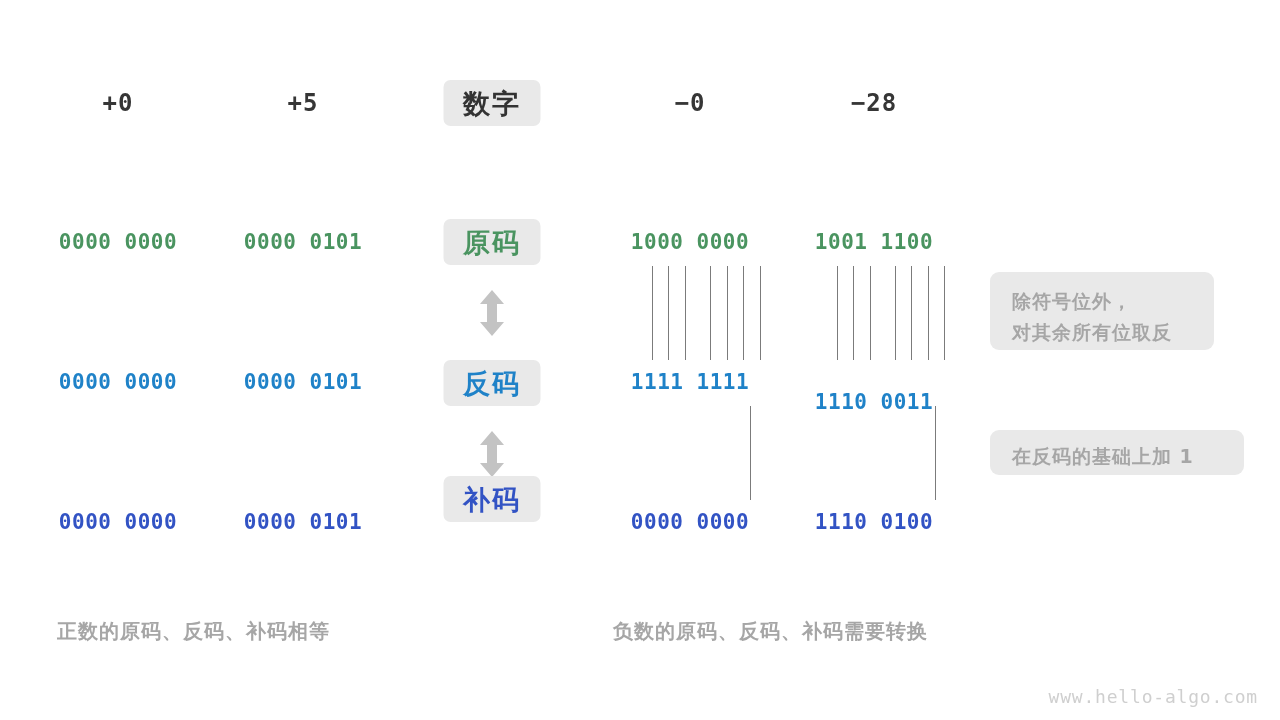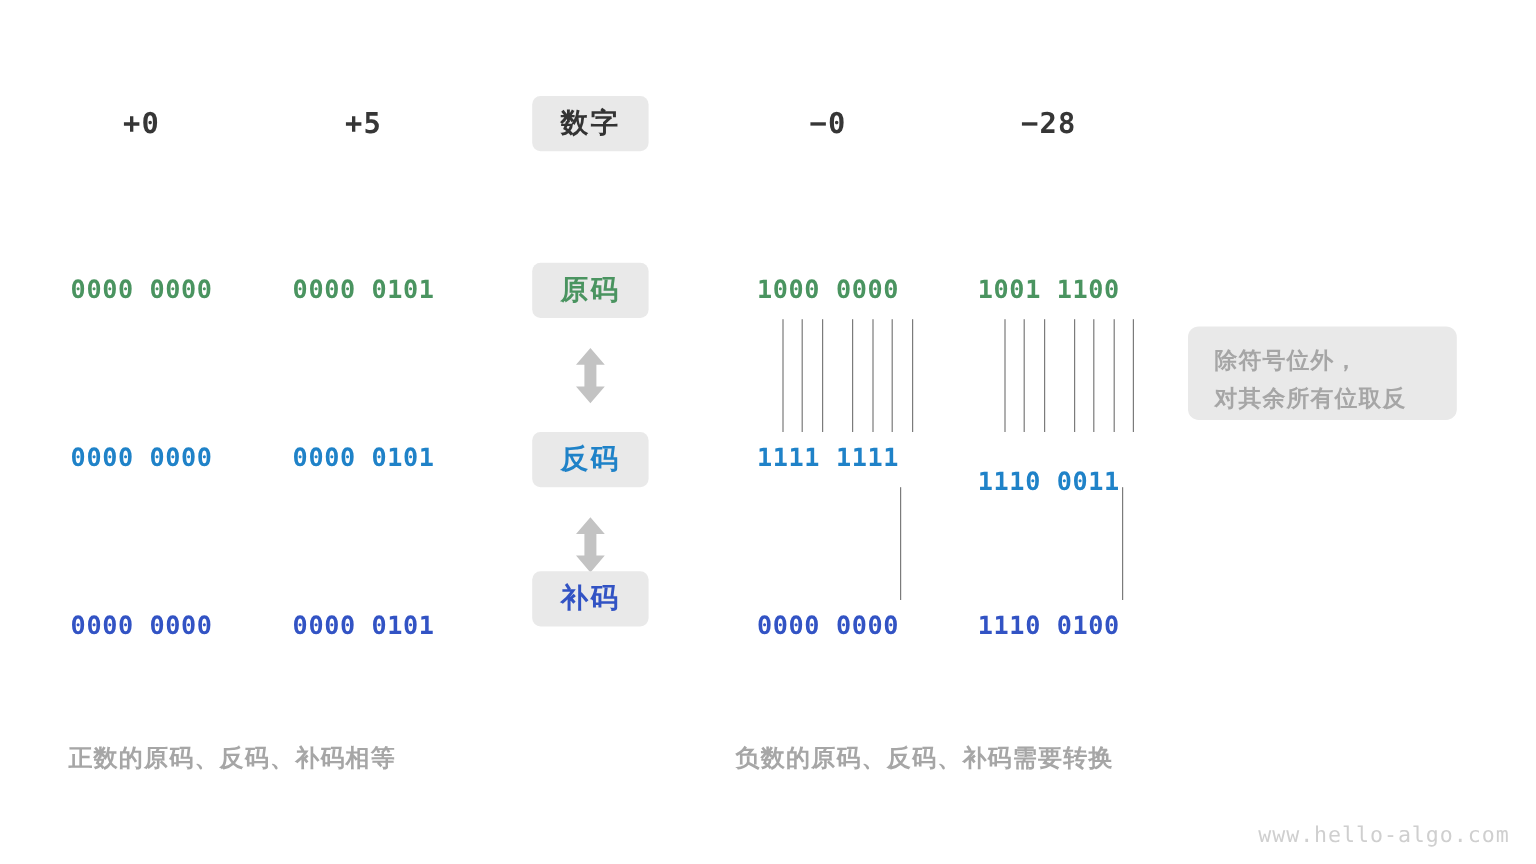--- a/index.html
+++ b/index.html
@@ -49,21 +49,21 @@
   .chip {
     position: absolute;
     transform: translate(-50%, -50%);
     background: #e9e9e9;
     border-radius: 7px;
     display: flex;
     align-items: center;
     justify-content: center;
     font-family: "DejaVu Sans", "Liberation Sans", sans-serif;
     font-weight: bold;
-    font-size: 23px;
+    font-size: 27px;
     letter-spacing: 2px;
     line-height: 1;
     box-sizing: border-box;
   }
   .chip-number { color: #333333; }
   .chip-origin { color: #4a9460; }
   .chip-ones   { color: #1f82c8; }
   .chip-twos   { color: #3253c4; }
 
   
@@ -173,20 +173,21 @@
 
   <div class="vline" style="left:750px; top:406px; height:94px;"></div>
   <div class="vline" style="left:935px; top:406px; height:94px;"></div>
 
   <div class="dblarrow" style="left:492px; top:454px;">
     <svg width="34" height="48" viewBox="0 0 34 48" xmlns="http://www.w3.org/2000/svg">
       <polygon points="17,1 29,15 22,15 22,33 29,33 17,47 5,33 12,33 12,15 5,15" fill="#c3c3c3"></polygon>
     </svg>
   </div>
 
+  <div class="note" style="left:990px; top:430px; width:254px; height:45px; padding-top:11px;">在反码的基础上加 1</div>
 
   <div class="cell bits-twos" style="left:118px; top:522px;">0000 0000</div>
   <div class="cell bits-twos" style="left:303px; top:522px;">0000 0101</div>
   <div class="cell bits-twos" style="left:690px; top:522px;">0000 0000</div>
   <div class="cell bits-twos" style="left:874px; top:522px;">1110 0100</div>
 
   <div class="chip chip-twos" style="left:492px; top:499px; width:97px; height:46px;">补码</div>
 
   <div class="caption" style="left:613px; top:621px;">负数的原码、反码、补码需要转换</div>
   <div class="caption" style="left:57px; top:621px;">正数的原码、反码、补码相等</div>

